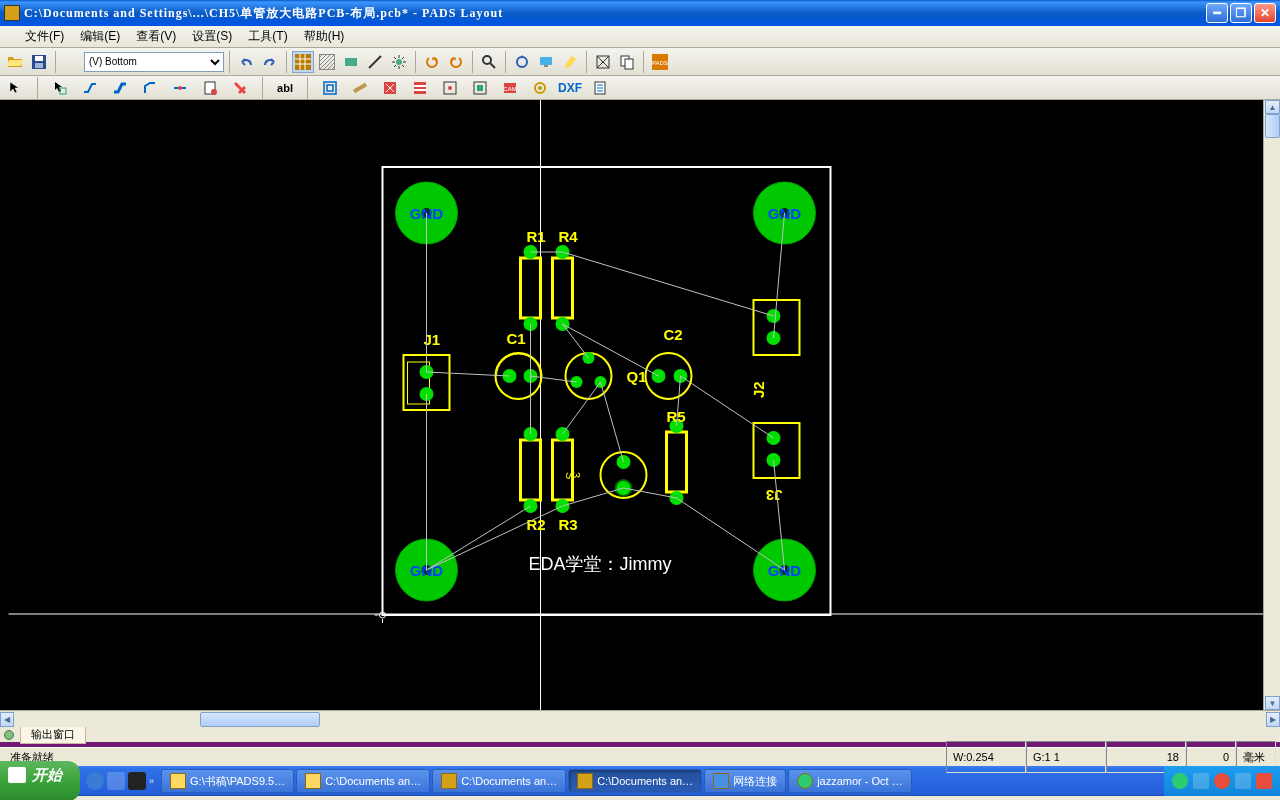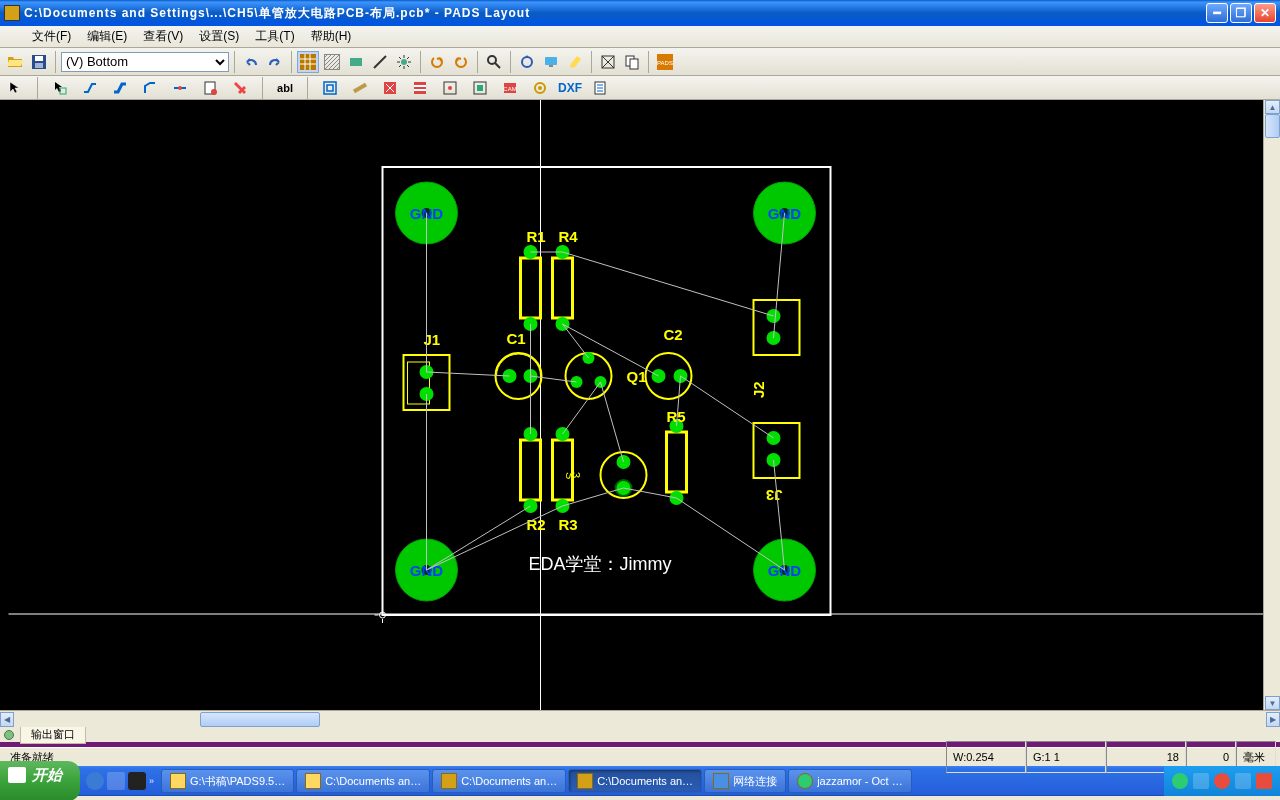--- a/index.html
+++ b/index.html
@@ -1,33 +1,33 @@
 <!DOCTYPE html>
 <html><head>
 <meta charset="utf-8">
 <style>
 * { margin: 0; padding: 0; box-sizing: border-box; font-family: "Microsoft YaHei", SimSun, Arial, sans-serif; }
 body { width: 1280px; height: 800px; overflow: hidden; background: #ece9d8; }
 
 .titlebar { height: 26px; background: linear-gradient(to bottom, #0a5bc4 0%, #3d95ff 8%, #0a5bc4 50%, #0055e5 100%); display: flex; align-items: center; padding: 0 4px; color: #fff; font-weight: bold; font-size: 12px; }
 .titlebar .icon-app { width: 16px; height: 16px; background: #d4a017; margin-right: 4px; display: inline-block; border: 1px solid #333; }
-.titlebar .title-text { flex: 1; letter-spacing: 1px; font-family: Liberation Sans, sans-serif; }
+.titlebar .title-text { flex: 1; letter-spacing: 1px; font-family: Liberation Serif, serif; }
 .win-controls { display: flex; gap: 2px; }
 .win-btn { width: 22px; height: 20px; border: 1px solid #fff; border-radius: 3px; display: flex; align-items: center; justify-content: center; font-size: 12px; color: #fff; cursor: pointer; }
 .win-min, .win-max { background: linear-gradient(to bottom, #6fa8ff, #2c6fd6); }
 .win-close { background: linear-gradient(to bottom, #ff9b8a, #e8432e); }
 
-.menubar { height: 22px; background: linear-gradient(to bottom, #f4f3ee, #e9e7db); border-bottom: 1px solid #aca899; display: flex; align-items: center; padding: 0 24px; font-size: 12px; }
+.menubar { height: 22px; background: linear-gradient(to bottom, #f4f3ee, #e9e7db); border-bottom: 1px solid #aca899; display: flex; align-items: center; padding: 0 17px; font-size: 12px; }
 .menubar .menu-item { padding: 2px 8px; cursor: pointer; }
 
 .toolbar { height: 28px; background: linear-gradient(to bottom, #f4f3ee, #e3e1d4); border-bottom: 1px solid #aca899; display: flex; align-items: center; padding: 0 4px; gap: 2px; }
 .tb-sep { width: 1px; height: 22px; background: #aca899; margin: 0 3px; }
 .tb-btn { width: 22px; height: 22px; border: 1px solid transparent; display: flex; align-items: center; justify-content: center; cursor: pointer; font-size: 12px; background: transparent; }
 .tb-btn.active { border: 1px solid #87a4d0; background: #c1d6f5; }
-.layer-select { width: 168px; height: 20px; font-size: 13px; border: 1px solid #7f9db9; background: #fff; }
+.layer-select { width: 140px; height: 20px; font-size: 10px; border: 1px solid #7f9db9; background: #fff; margin-left: 23px; }
 .tb-icon { display: inline-block; width: 16px; height: 16px; }
 
 .toolbar2 { height: 24px; background: linear-gradient(to bottom, #f4f3ee, #e3e1d4); border-bottom: 1px solid #aca899; display: flex; align-items: center; padding: 0 4px; gap: 8px; }
 .toolbar2 .tb-btn { width: 22px; height: 20px; }
 
 .workspace { position: relative; height: 610px; background: #000; overflow: hidden; }
 .canvas-svg { width: 100%; height: 100%; }
 .vscroll { position: absolute; right: 0; top: 0; width: 17px; height: 100%; background: #ece9d8; border-left: 1px solid #aca899; }
 .vscroll .thumb { position: absolute; top: 14px; width: 15px; left: 1px; height: 24px; background: linear-gradient(to right, #d6e6fb, #b0cdf5); border: 1px solid #7da2ce; border-radius: 2px; }
 .vscroll .arrow { position: absolute; left: 1px; width: 15px; height: 14px; background: linear-gradient(to bottom, #e5eefa, #c3d7f2); border: 1px solid #7da2ce; font-size: 8px; display:flex; align-items:center; justify-content:center; color:#4c6b99; }

